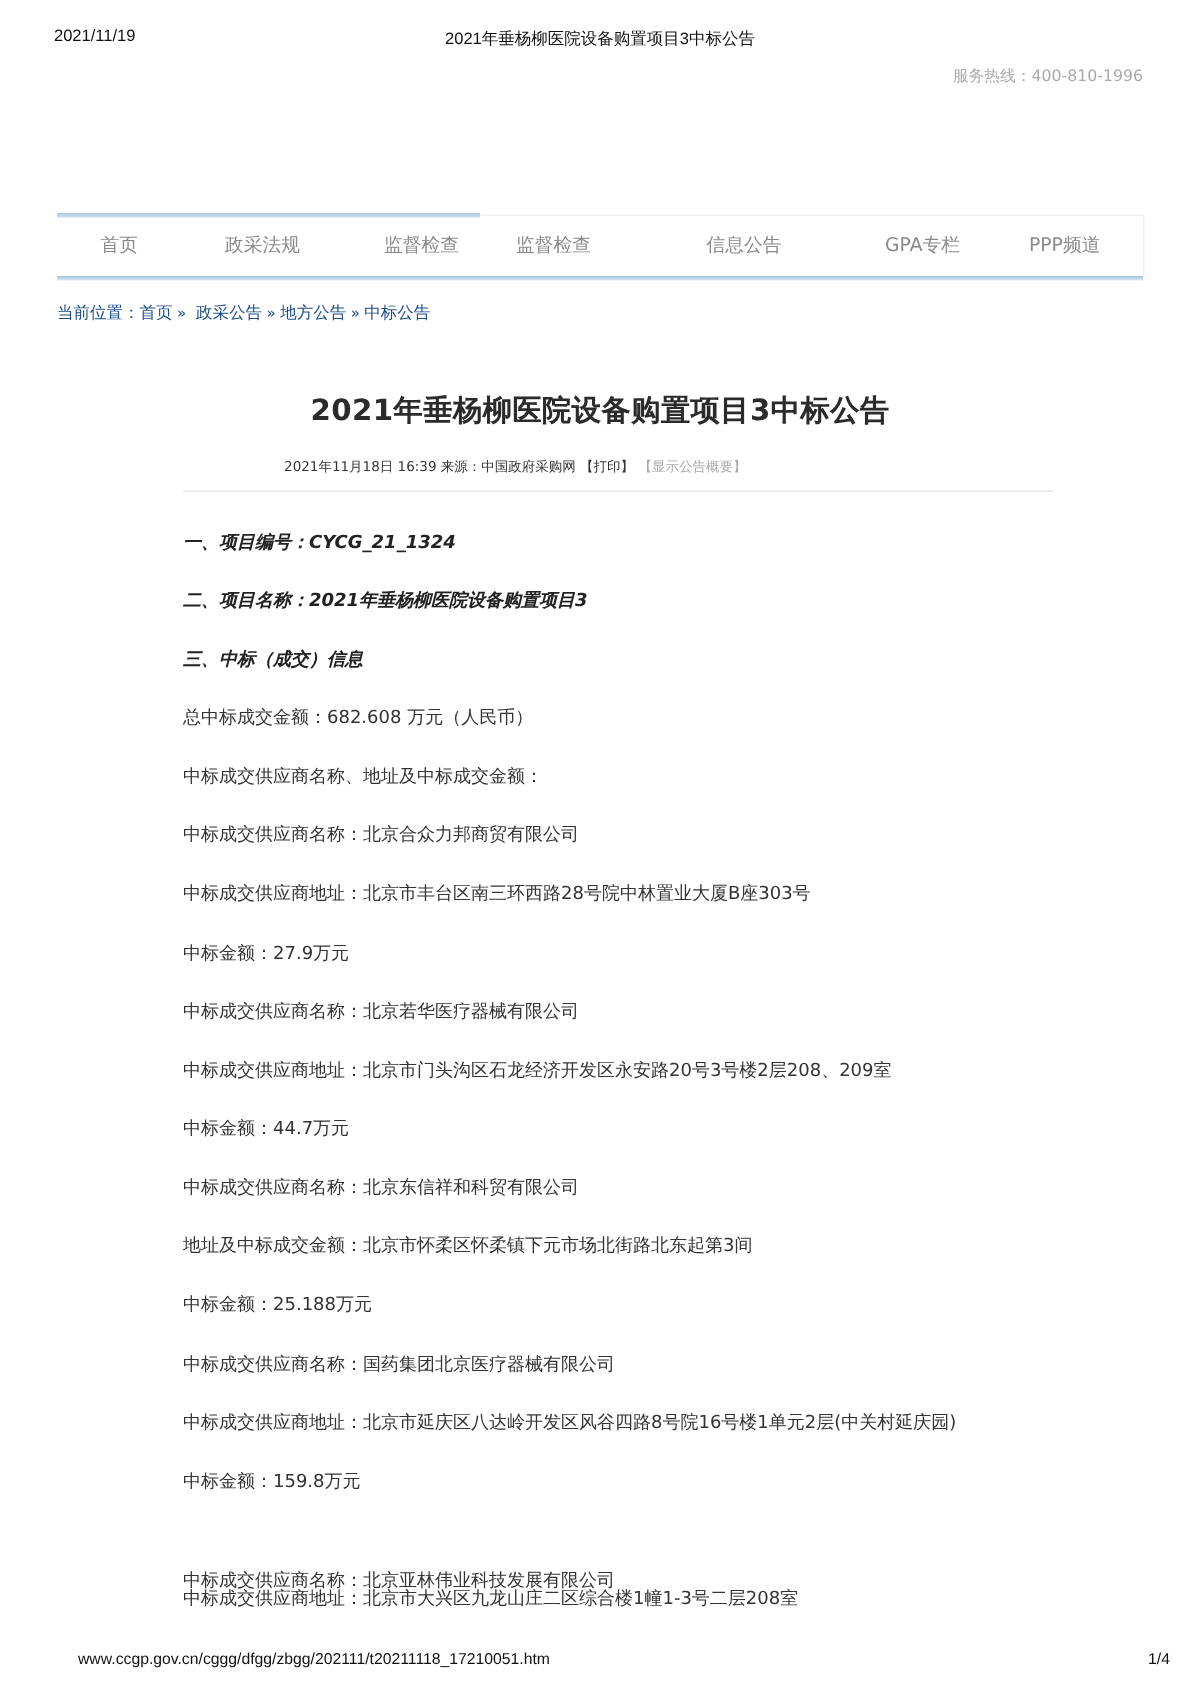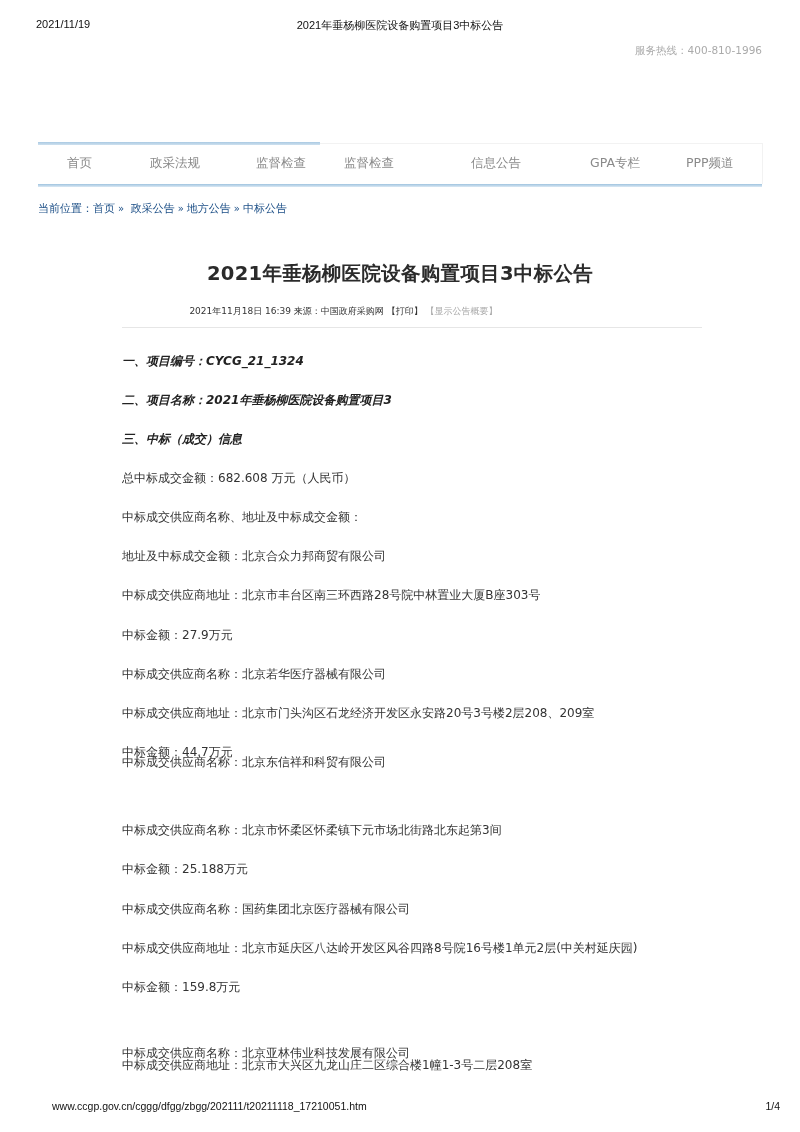--- a/index.html
+++ b/index.html
@@ -114,28 +114,28 @@
   <span class="summary">【显示公告概要】</span>
 </div>
 <div class="divider"></div>
 
 <div class="content">
   <div class="line bold" style="top:353px;">一、项目编号：CYCG_21_1324</div>
   <div class="line bold" style="top:392px;">二、项目名称：2021年垂杨柳医院设备购置项目3</div>
   <div class="line bold" style="top:431px;">三、中标（成交）信息</div>
   <div class="line" style="top:470px;">总中标成交金额：682.608 万元（人民币）</div>
   <div class="line" style="top:509px;">中标成交供应商名称、地址及中标成交金额：</div>
-  <div class="line" style="top:548px;">地址及中标成交金额：北京合众力邦商贸有限公司</div>
+  <div class="line" style="top:548px;">中标成交供应商名称：北京合众力邦商贸有限公司</div>
   <div class="line" style="top:587px;">中标成交供应商地址：北京市丰台区南三环西路28号院中林置业大厦B座303号</div>
   <div class="line" style="top:627px;">中标金额：27.9万元</div>
   <div class="line" style="top:666px;">中标成交供应商名称：北京若华医疗器械有限公司</div>
   <div class="line" style="top:705px;">中标成交供应商地址：北京市门头沟区石龙经济开发区永安路20号3号楼2层208、209室</div>
   <div class="line" style="top:744px;">中标金额：44.7万元</div>
-  <div class="line" style="top:754px;">中标成交供应商名称：北京东信祥和科贸有限公司</div>
-  <div class="line" style="top:822px;">中标成交供应商名称：北京市怀柔区怀柔镇下元市场北街路北东起第3间</div>
+  <div class="line" style="top:783px;">中标成交供应商名称：北京东信祥和科贸有限公司</div>
+  <div class="line" style="top:822px;">地址及中标成交金额：北京市怀柔区怀柔镇下元市场北街路北东起第3间</div>
   <div class="line" style="top:861px;">中标金额：25.188万元</div>
   <div class="line" style="top:901px;">中标成交供应商名称：国药集团北京医疗器械有限公司</div>
   <div class="line" style="top:940px;">中标成交供应商地址：北京市延庆区八达岭开发区风谷四路8号院16号楼1单元2层(中关村延庆园)</div>
   <div class="line" style="top:979px;">中标金额：159.8万元</div>
   <div class="line" style="top:1045px;">中标成交供应商名称：北京亚林伟业科技发展有限公司</div>
   <div class="line" style="top:1057px;">中标成交供应商地址：北京市大兴区九龙山庄二区综合楼1幢1-3号二层208室</div>
 </div>
 
 <div class="print-footer">
   <span class="url">www.ccgp.gov.cn/cggg/dfgg/zbgg/202111/t20211118_17210051.htm</span>

